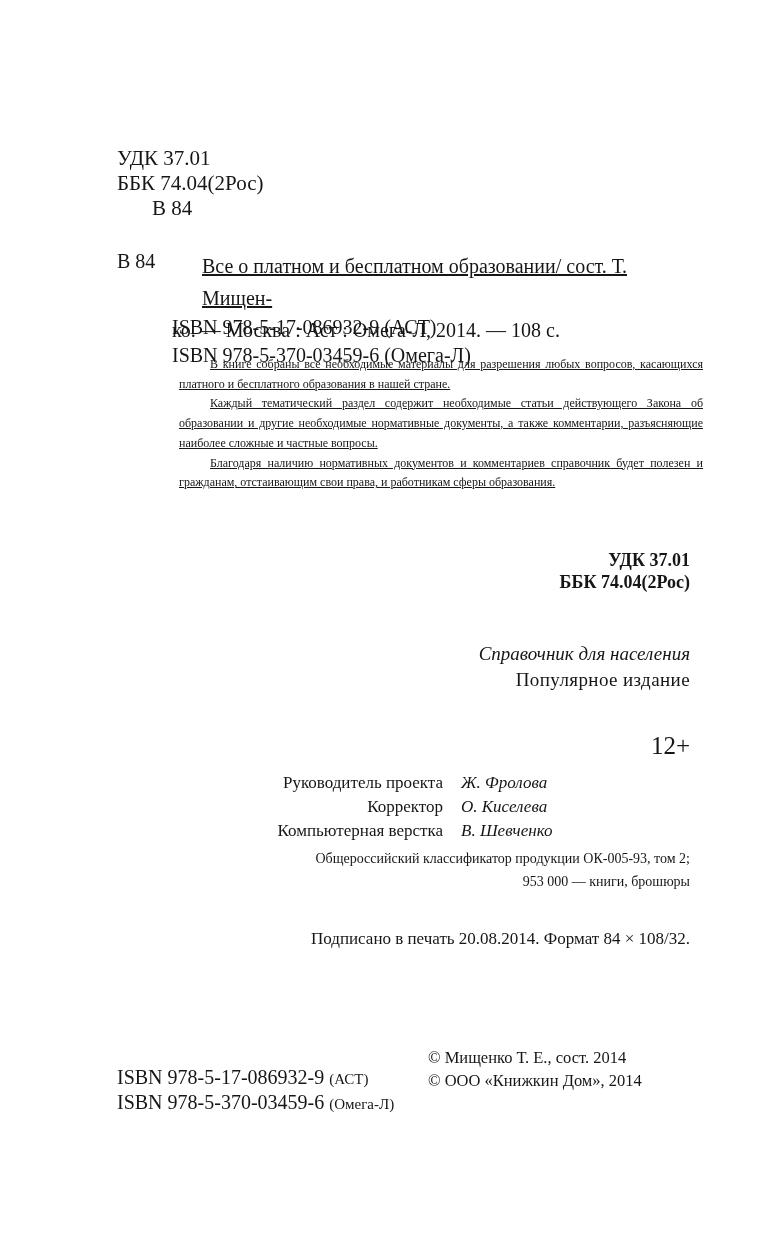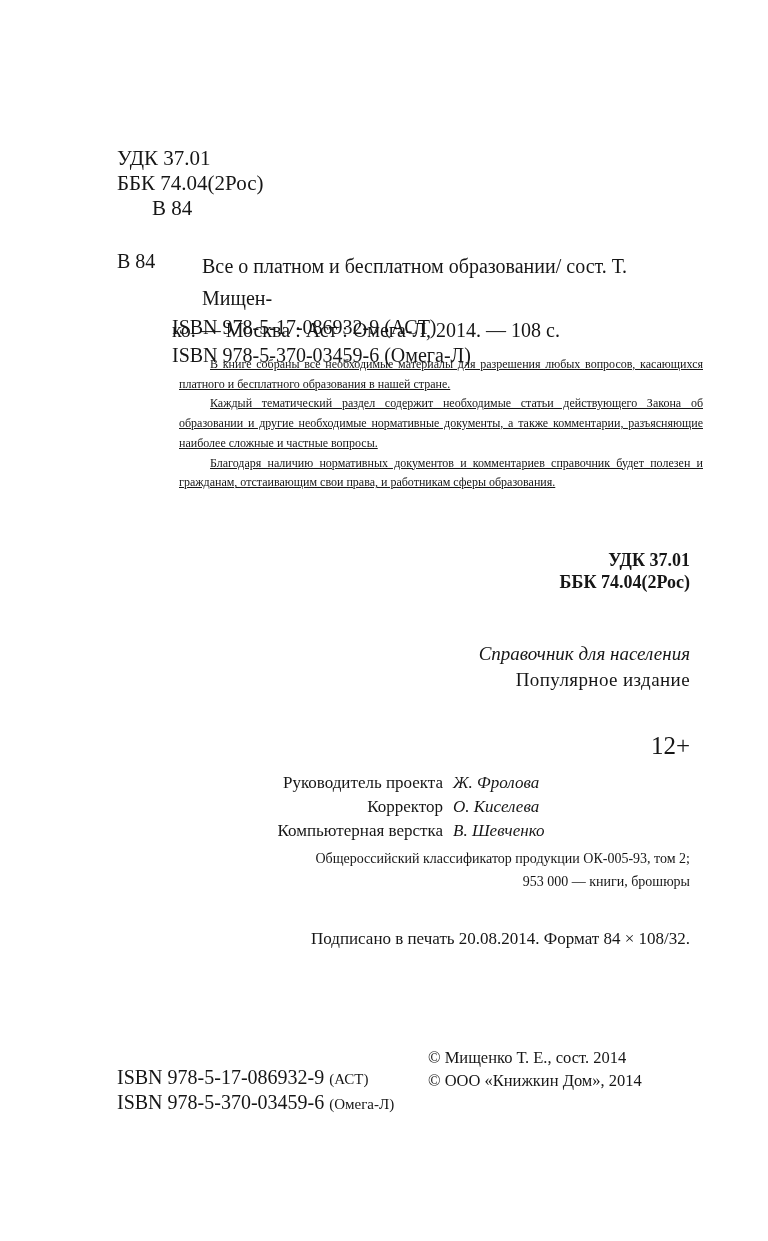--- a/index.html
+++ b/index.html
@@ -13,41 +13,41 @@
   }
   .abs { position:absolute; }
 
   
   #top-codes { left:117px; top:146px; font-size:21px; line-height:25px; }
   #top-codes .indent { display:block; margin-left:35px; }
 
   
   #catalog-code { left:117px; top:250px; font-size:20px; }
   #catalog-text { left:172px; top:250px; width:522px; font-size:20px; line-height:32px; }
-  #catalog-text .first { padding-left:30px; }
+  #catalog-text .first { padding-left:30px;text-decoration:underline; }
 
   #isbn-top { left:172px; top:313px; font-size:20px; line-height:28px; }
 
   
   #annotation { left:179px; top:355px; width:524px; font-size:12px; line-height:19.7px; text-align:justify;text-decoration:underline; }
   #annotation p { margin:0; text-indent:31px; }
 
   
   #codes-right { left:117px; top:549px; width:573px; text-align:right; font-weight:bold; font-size:18px; line-height:22px; }
 
   .centered { left:117px; width:573px; text-align:right; }
   #series   { top:643px; font-size:19px; font-style:italic; }
   #edition  { top:669px; font-size:19px; letter-spacing:0.4px; }
   #age-rating { top:732px; font-size:25px; }
 
   
   #credits { left:117px; top:771px; width:573px; font-size:17px; }
   .credit-row { line-height:24px; white-space:nowrap; }
   .credit-role { display:inline-block; width:326px; text-align:right; }
-  .credit-name { font-style:italic; margin-left:10px; }
+  .credit-name { font-style:italic; margin-left:18px; }
 
   #classifier { top:848px; font-size:14px; line-height:22.5px; }
   #print-info { top:928px; font-size:17px; line-height:22.5px; }
 
   
   #bottom-isbn { left:117px; top:1066px; font-size:20px; line-height:23.4px; white-space:nowrap; }
   #bottom-isbn .org { font-size:15px; }
   #bottom-copy { left:428px; top:1046px; font-size:16.5px; line-height:23.2px; white-space:nowrap; }
 </style>
 </head>

